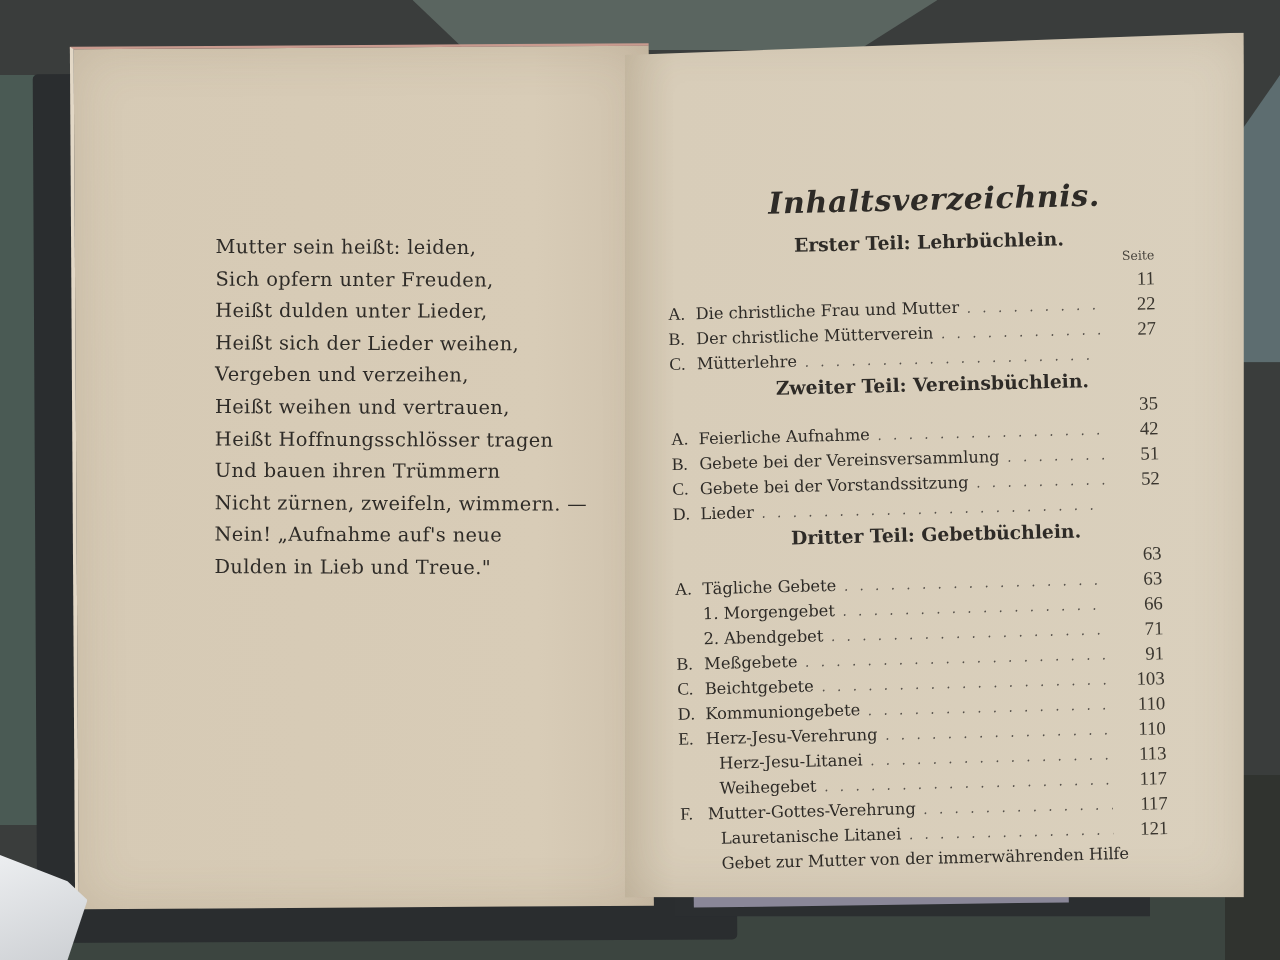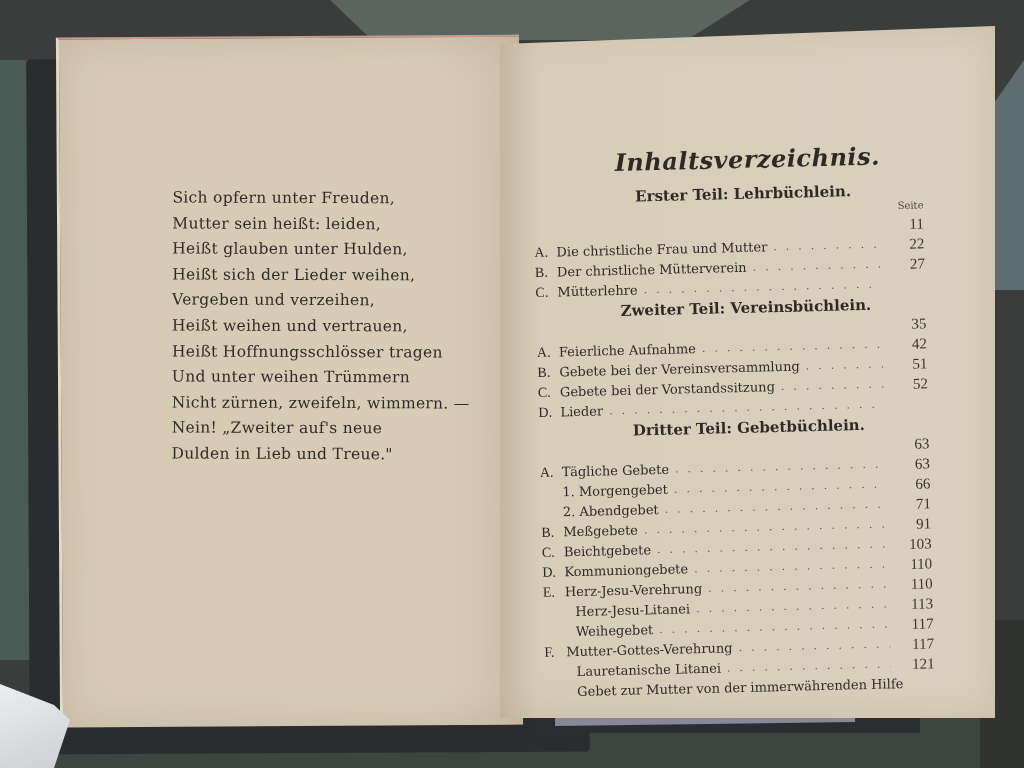--- a/index.html
+++ b/index.html
@@ -106,30 +106,30 @@
 <div class="camo c5"></div>
 
 <div class="cover"></div>
 <div class="cover-right"></div>
 <div class="page-edge-bottom"></div>
 
 <div class="page page-left"></div>
 <div class="page page-right"></div>
 
 <div class="poem">
+  <div>Mutter sein heißt: leiden,</div>
   <div>Sich opfern unter Freuden,</div>
-  <div>Mutter sein heißt: leiden,</div>
-  <div>Heißt glauben unter Hulden,</div>
+  <div>Heißt dulden unter Lieder,</div>
   <div>Heißt sich der Lieder weihen,</div>
   <div>Vergeben und verzeihen,</div>
   <div>Heißt weihen und vertrauen,</div>
   <div>Heißt Hoffnungsschlösser tragen</div>
-  <div>Und unter weihen Trümmern</div>
+  <div>Und bauen ihren Trümmern</div>
   <div>Nicht zürnen, zweifeln, wimmern. —</div>
-  <div>Nein! „Zweiter auf's neue</div>
+  <div>Nein! „Aufnahme auf's neue</div>
   <div>Dulden in Lieb und Treue."</div>
 </div>
 
 <div class="toc">
   <div class="toc-title">Inhaltsverzeichnis.</div>
   <div style="height:10px"></div>
 
   <div class="part-heading">Erster Teil: Lehrbüchlein.</div>
   <div style="position:relative;height:14px;">
     <span class="seite-label">Seite</span>

